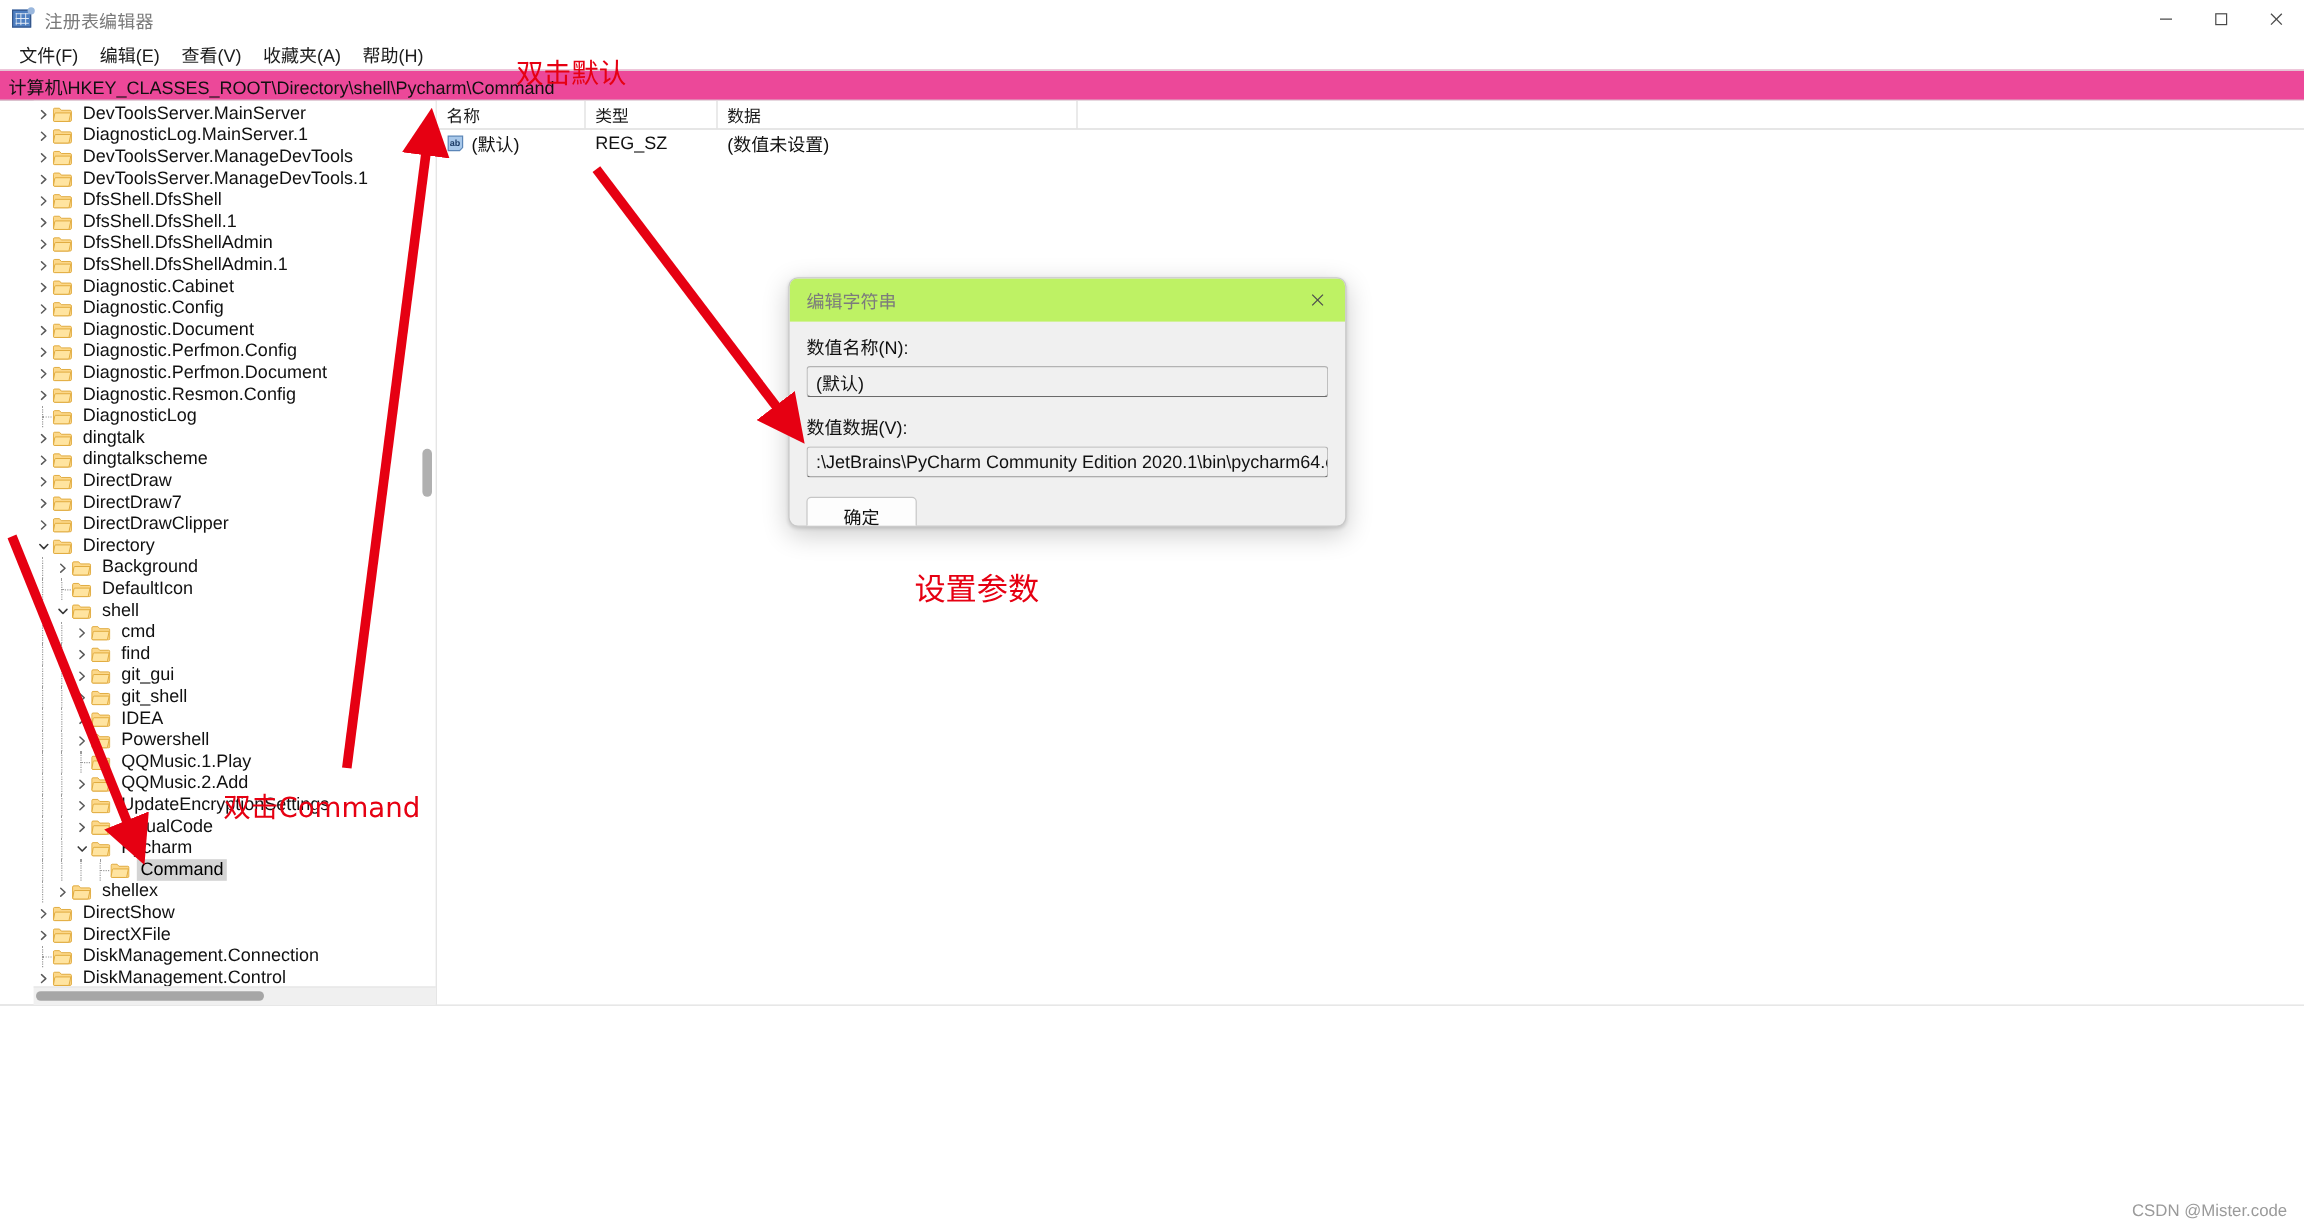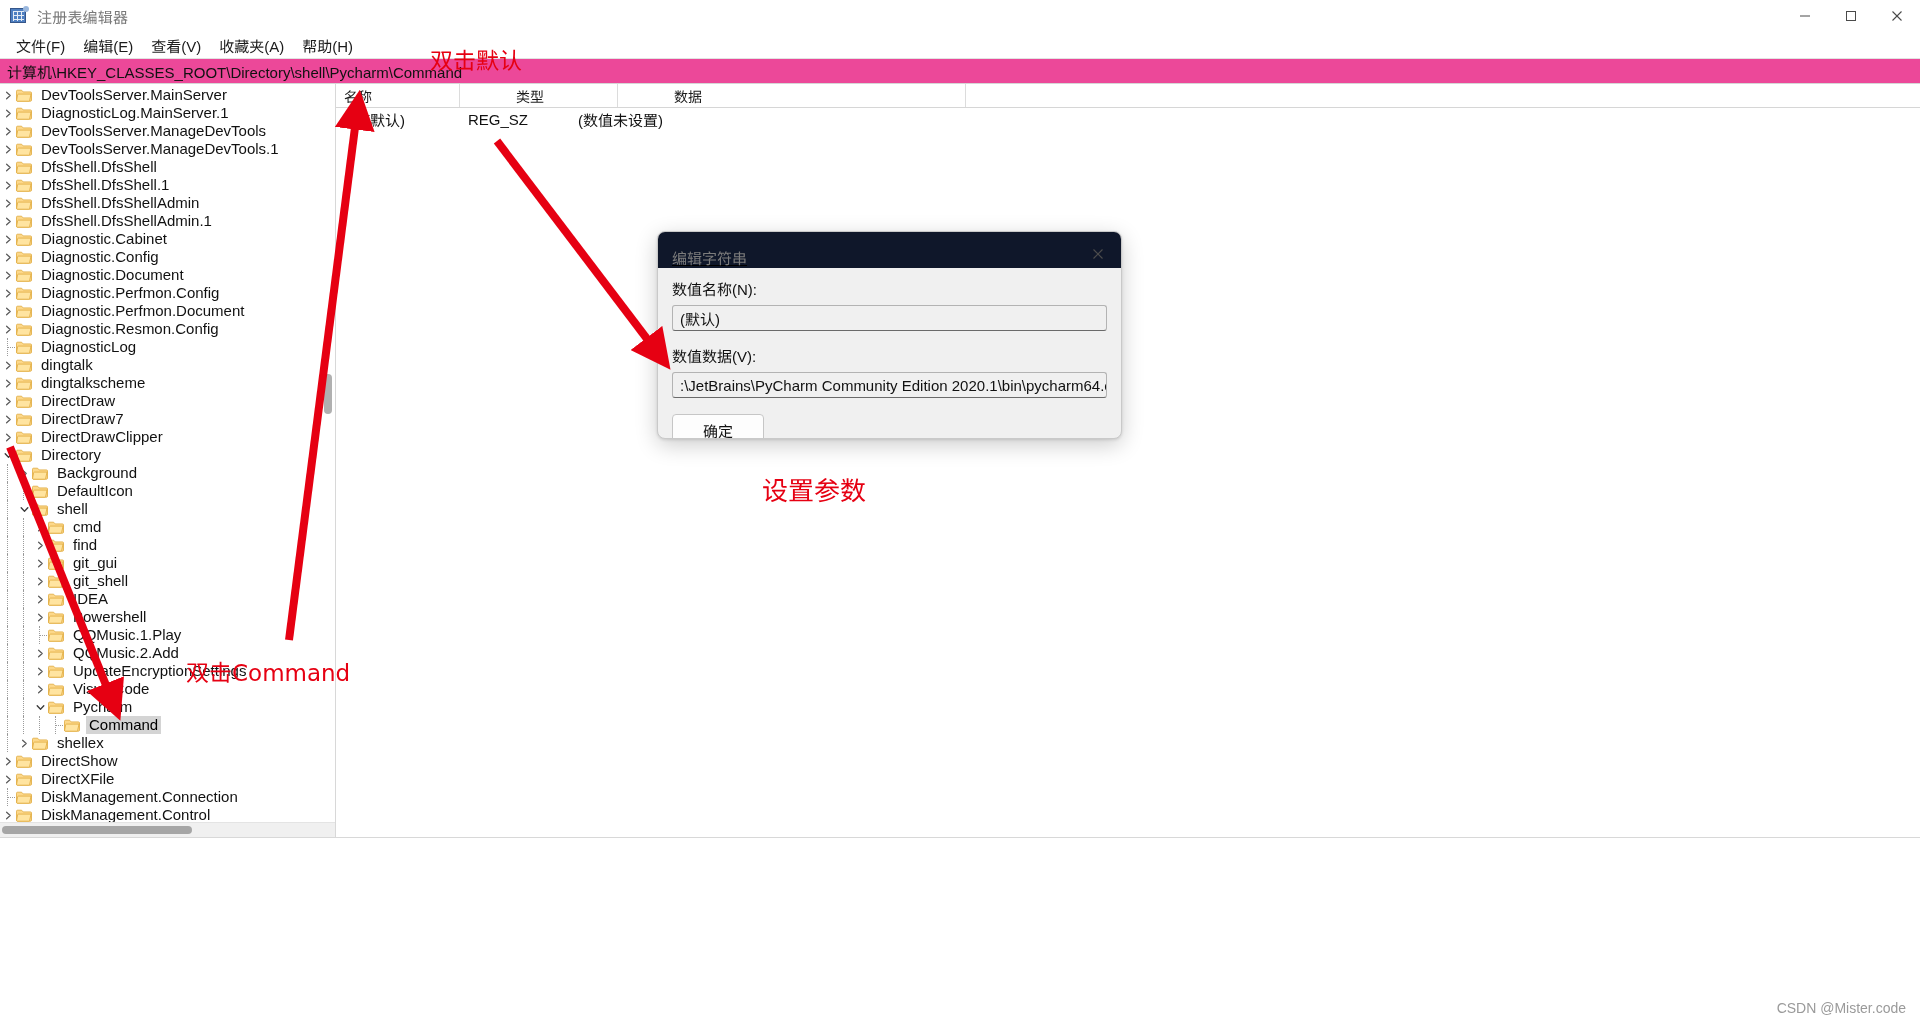--- a/index.html
+++ b/index.html
@@ -123,20 +123,21 @@
     color: #111111;
     white-space: nowrap;
   }
 
   
   .panes {
     flex: 1 1 auto;
     display: flex;
     position: relative;
     min-height: 0;
+    padding-left: 28px;
   }
 
   
   .tree-pane {
     width: 335px;
     min-width: 335px;
     position: relative;
     background: #ffffff;
     border-right: 1px solid #d8d8d8;
     display: flex;
@@ -250,21 +251,20 @@
     display: flex;
     flex-direction: column;
     min-width: 0;
   }
   .list-header {
     height: 23px;
     min-height: 23px;
     display: flex;
     background: #ffffff;
     border-bottom: 1px solid #d6d6d6;
-    gap: 48px;
   }
   .list-header .col {
     font-size: 14px;
     color: #1b1b1b;
     display: flex;
     align-items: center;
     padding-left: 8px;
     border-right: 1px solid #dcdcdc;
     box-sizing: border-box;
     white-space: nowrap;
@@ -315,24 +315,23 @@
     border: 1px solid #c9c9c9;
     border-radius: 8px;
     box-shadow: 0 6px 22px rgba(0,0,0,.20), 0 1px 3px rgba(0,0,0,.12);
     box-sizing: border-box;
     z-index: 40;
     overflow: hidden;
   }
   .dlg-title-bar {
     height: 36px;
     display: flex;
-    align-items: flex-end;
+    align-items: center;
     padding: 0 6px 0 14px;
-    background: #0f172a;
-    text-decoration: underline;
+    background: #bef264;
   }
   .dlg-title {
     flex: 1 1 auto;
     font-size: 15px;
     color: #7c7c7c;
     white-space: nowrap;
   }
   .dlg-close {
     width: 34px; height: 28px;
     display: flex;

